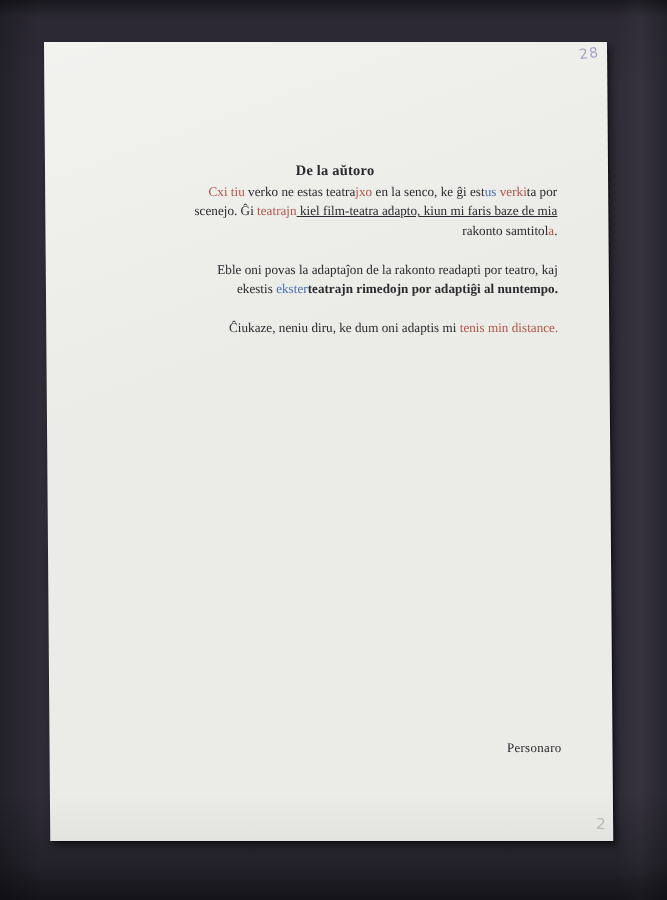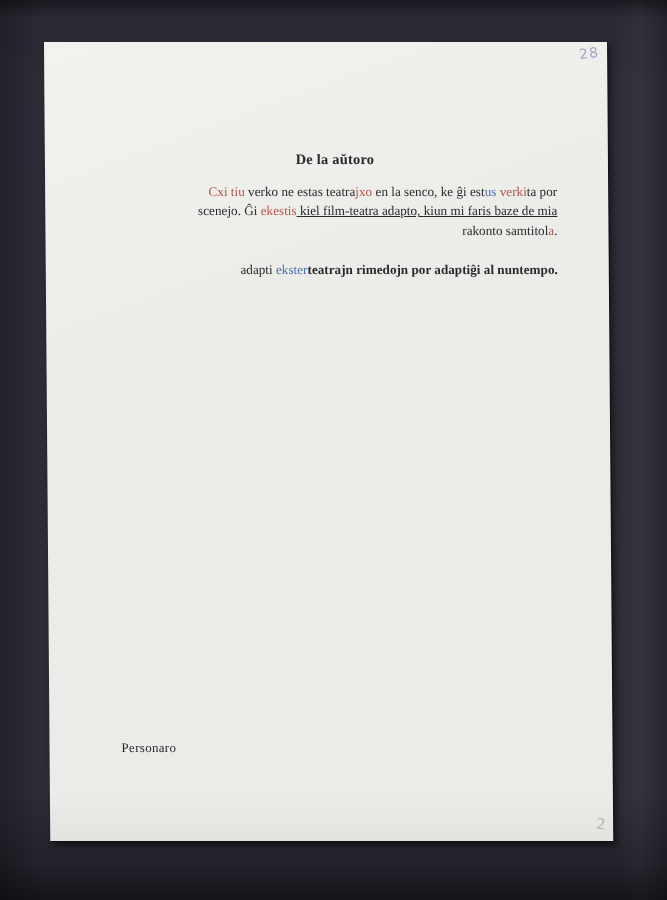--- a/index.html
+++ b/index.html
@@ -43,21 +43,21 @@
     right: 8px;
     font-family: "DejaVu Sans", sans-serif;
     font-size: 14px;
     letter-spacing: 1px;
     color: var(--hand-purple, #9a93bf);
     transform: rotate(-7deg);
     opacity: 0.85;
   }
   .doc-title {
     position: absolute;
-    top: 109px;
+    top: 120px;
     left: 72px;
     width: 436px;
     text-align: center;
     font-weight: bold;
     font-size: 14.5px;
     letter-spacing: 0.2px;
   }
   .text-block {
     position: absolute;
     top: 140px;
@@ -66,21 +66,21 @@
     font-size: 13.2px;
     line-height: 19.4px;
   }
   .paragraph { margin-bottom: 19.4px; }
   .line { white-space: nowrap; text-align: right; }
   .footer-label {
     position: absolute;
     top: 698px;
     left: 72px;
     width: 440px;
-    text-align: left;
+    text-align: right;
     font-size: 13px;
     letter-spacing: 0.3px;
   }
   .hand-bottom {
     position: absolute;
     top: 773px;
     left: 546px;
     font-family: "DejaVu Sans", sans-serif;
     font-size: 15px;
     color: var(--hand-gray, #b3b3ab);
@@ -94,25 +94,29 @@
 <div class="scene">
   <div class="page">
 
     <div class="hand-top">28</div>
 
     <div class="doc-title">De la aŭtoro</div>
 
     <div class="text-block">
         <div class="paragraph">
           <div class="line"><span style="color: rgb(180, 84, 75);">Cxi tiu</span><span style="color: rgb(42, 41, 48);"> verko ne estas teatra</span><span style="color: rgb(180, 84, 75);">jxo</span><span style="color: rgb(42, 41, 48);"> en la senco, ke ĝi est</span><span style="color: rgb(74, 111, 174);">us</span><span style="color: rgb(42, 41, 48);"> </span><span style="color: rgb(180, 84, 75);">verki</span><span style="color: rgb(42, 41, 48);">ta por</span></div>
-          <div class="line"><span style="color: rgb(42, 41, 48); margin-top: 40px;">scenejo. Ĝi </span><span style="color: rgb(180, 84, 75);">ekestis</span><span style="color: rgb(42, 41, 48); text-decoration: underline;"> kiel film-teatra adapto, kiun mi faris baze de mia</span></div>
+          <div class="line"><span style="color: rgb(42, 41, 48); margin-top: 40px;">scenejo. Ĝi </span><span style="color: rgb(180, 84, 75);">teatrajn</span><span style="color: rgb(42, 41, 48); text-decoration: underline;"> kiel film-teatra adapto, kiun mi faris baze de mia</span></div>
           <div class="line"><span style="color: rgb(42, 41, 48);">rakonto samtitol</span><span style="color: rgb(180, 84, 75);">a</span><span style="color: rgb(42, 41, 48);">.</span></div>
         </div>
         <div class="paragraph">
-          <div class="line"><span style="color: rgb(42, 41, 48);">adapti </span><span style="color: rgb(74, 111, 174); margin-top: 24px;">ekster</span><span style="color: rgb(42, 41, 48); font-weight: bold;">teatrajn rimedojn por adaptiĝi al nuntempo.</span></div>
+          <div class="line"><span style="color: rgb(42, 41, 48);">Eble oni povas la adaptaĵon de la rakonto readapti por teatro, kaj</span></div>
+          <div class="line"><span style="color: rgb(42, 41, 48);">ekestis </span><span style="color: rgb(74, 111, 174); margin-top: 24px;">ekster</span><span style="color: rgb(42, 41, 48); font-weight: bold;">teatrajn rimedojn por adaptiĝi al nuntempo.</span></div>
+        </div>
+        <div class="paragraph">
+          <div class="line"><span style="color: rgb(42, 41, 48);">Ĉiukaze, neniu diru, ke dum oni adaptis mi </span><span style="color: rgb(180, 84, 75);">tenis min distance</span><span style="color: rgb(180, 84, 75);">.</span></div>
         </div>
       </div>
 
     <div class="footer-label">Personaro</div>
 
     <div class="hand-bottom">2</div>
 
   </div>
 </div>
 

